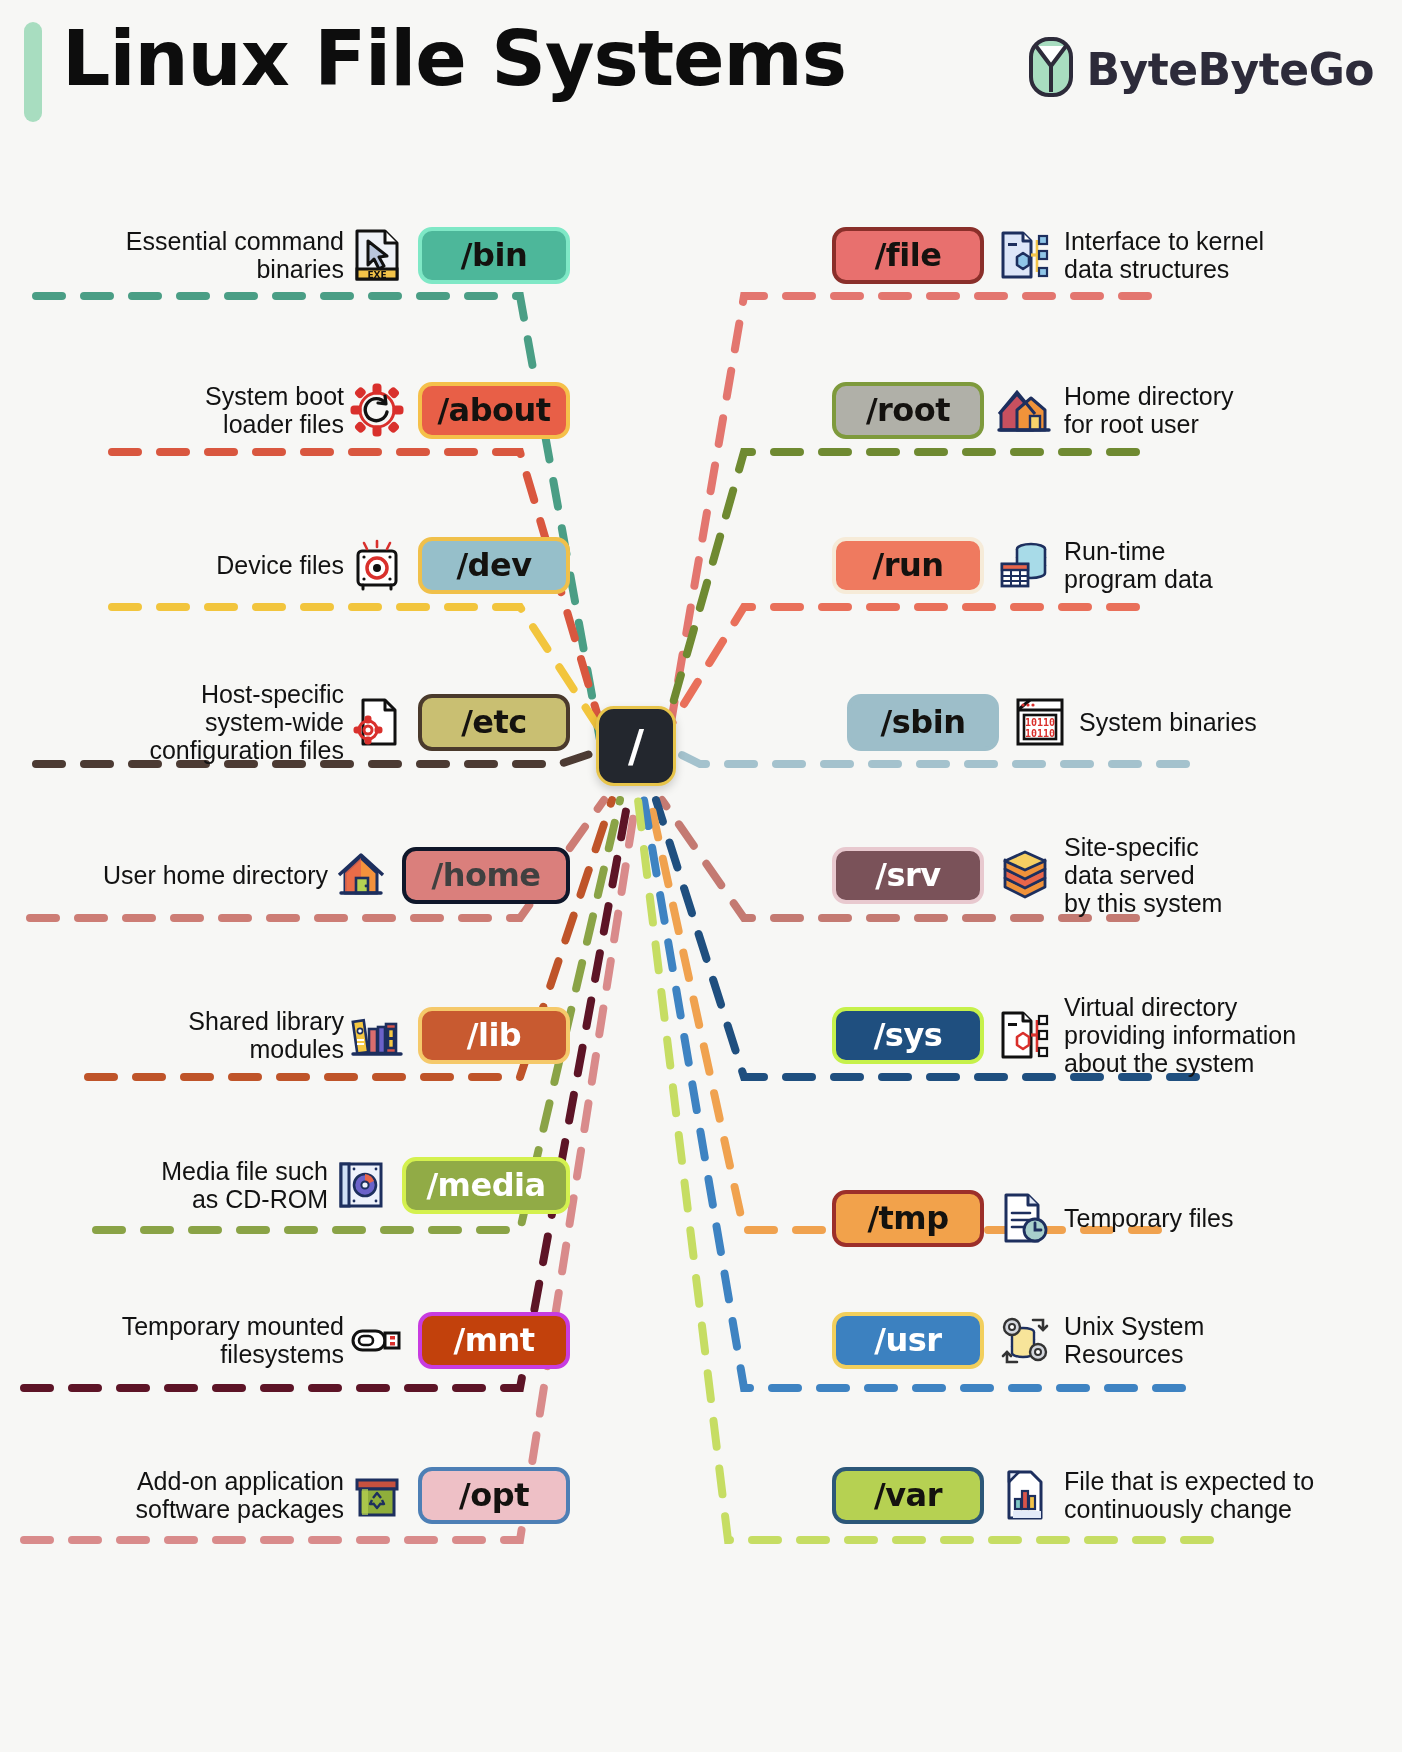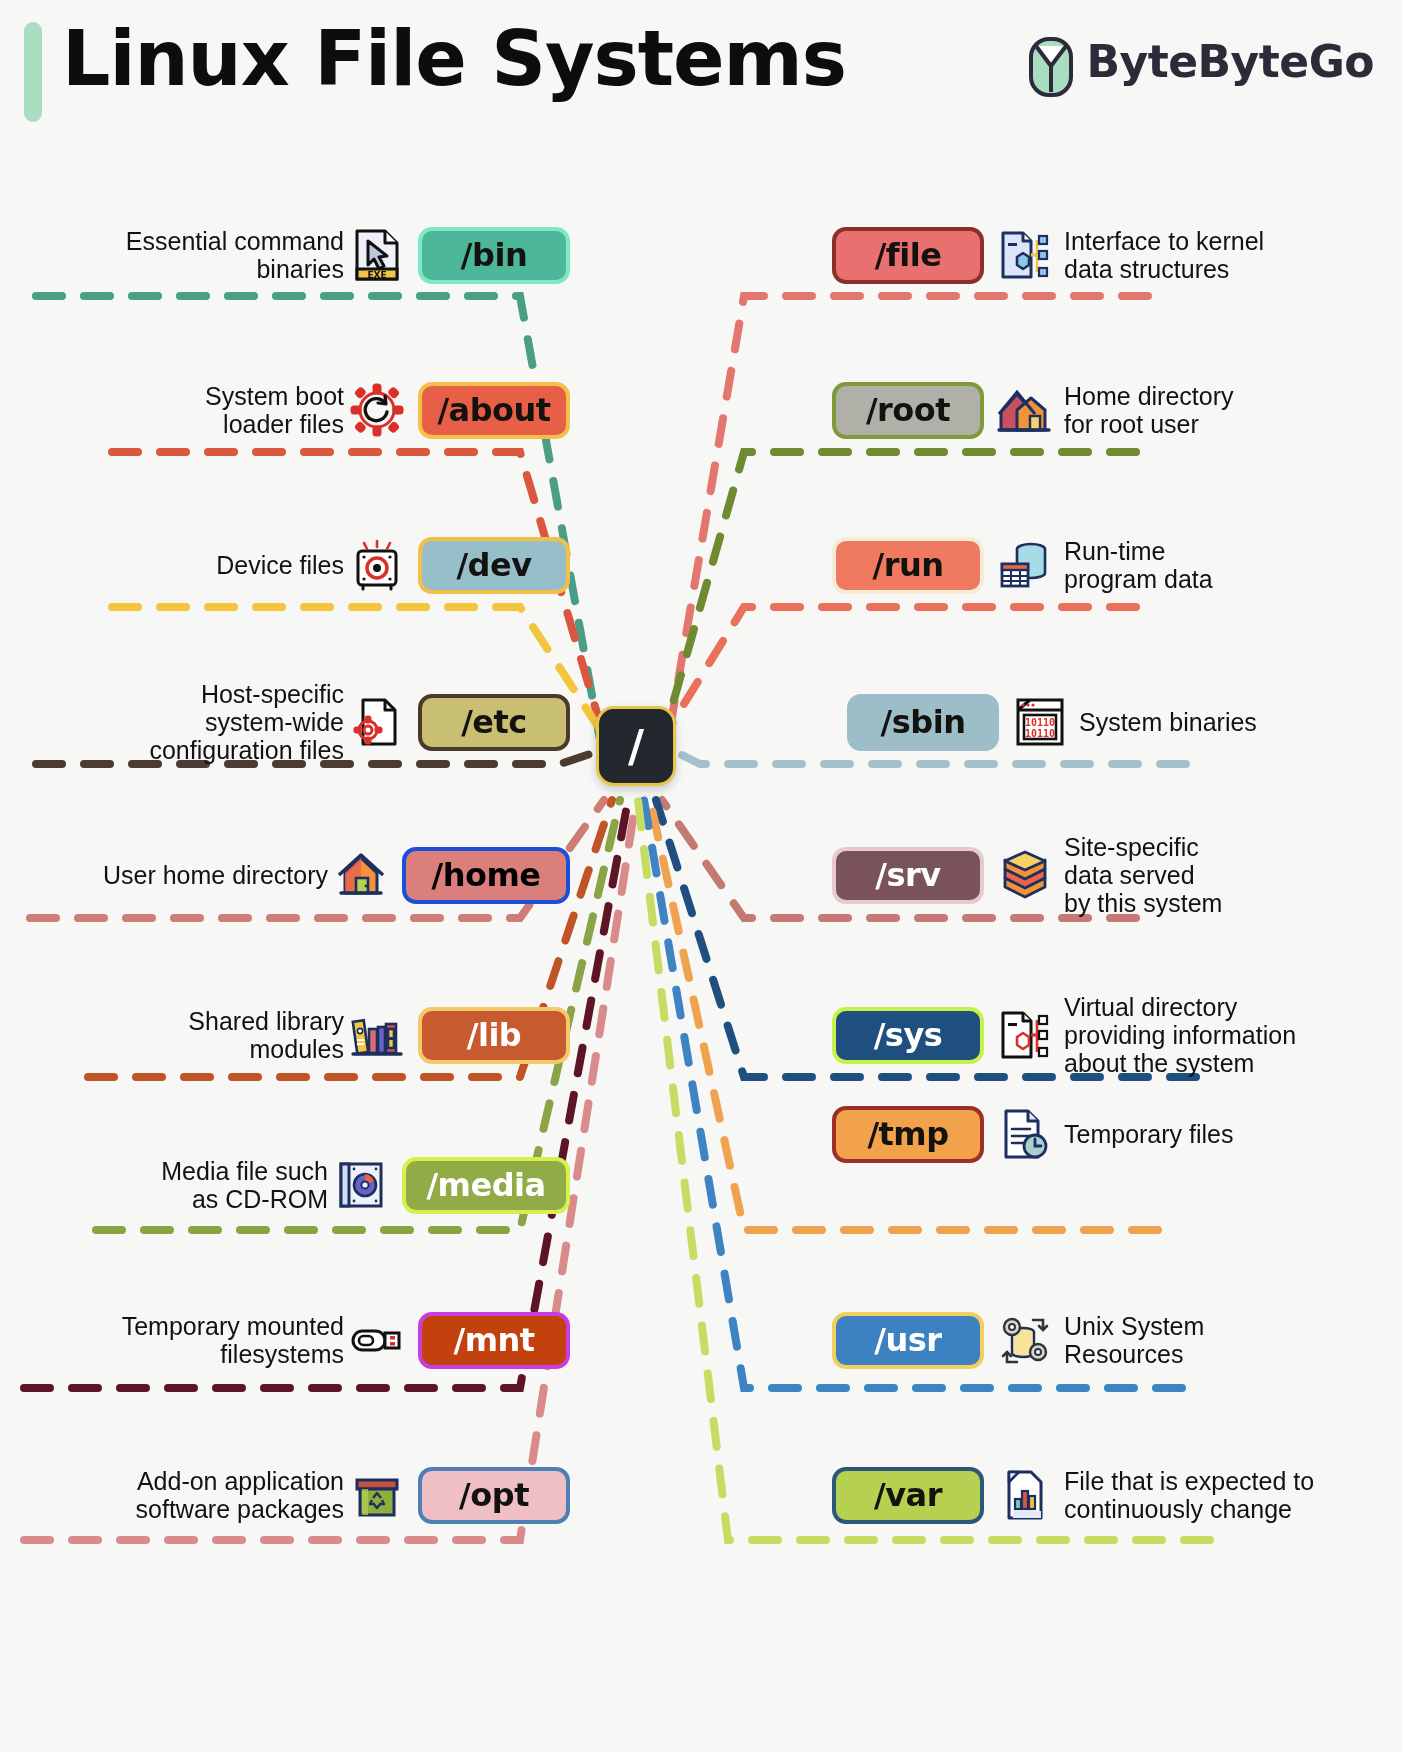--- a/index.html
+++ b/index.html
@@ -16,21 +16,21 @@
   #title-accent {
     position: absolute; left: 24px; top: 22px; width: 18px; height: 100px;
     background: #a8ddc0; border-radius: 10px;
   }
   #page-title {
     position: absolute; left: 62px; top: 14px;
     font-size: 76px; font-weight: 700; letter-spacing: -1px;
     color: #0d0d0d; font-family: "DejaVu Sans", sans-serif;
     white-space: nowrap;
   }
-  #brand { position: absolute; right: 28px; top: 36px; display: flex; gap: 12px; }
+  #brand { position: absolute; right: 28px; top: 36px; display: flex; align-items: center; gap: 12px; }
   #brand-name {
     font-size: 44px; font-weight: 700; color: #2d2b3a;
     font-family: "DejaVu Sans", sans-serif; letter-spacing: -0.5px;
   }
 
   
   #wires { position: absolute; left: 0; top: 0; width: 1402px; height: 1752px; }
 
   
   #root-node {
@@ -83,21 +83,21 @@
   #r-media { top: 1145px; }
   #r-mnt   { top: 1300px; }
   #r-opt   { top: 1455px; }
 
   #r-proc  { top: 215px; }
   #r-root  { top: 370px; }
   #r-run   { top: 525px; }
   #r-sbin  { top: 682px; padding-left: 15px; }
   #r-srv   { top: 835px; }
   #r-sys   { top: 995px; }
-  #r-tmp   { top: 1094px; }
+  #r-tmp   { top: 1178px; }
   #r-usr   { top: 1300px; }
   #r-var   { top: 1455px; }
 
   .row { height: 80px; }
   .row > * { flex: none; }
   .row.left  { flex-direction: row; }
   .row.right { flex-direction: row; }
 
   svg.ico { width: 56px; height: 56px; display: block; }
 </style>
@@ -238,21 +238,21 @@
     <div class="icon-slot">
       <svg class="ico" viewBox="0 0 56 56">
         <path d="M12 26 L28 11 L44 26 V46 H12 Z" fill="#f4923c" stroke="#1d2f5e" stroke-width="3" stroke-linejoin="round"></path>
         <path d="M12 26 L28 11 V46 H12 Z" fill="#e8654a" opacity="0.85"></path>
         <path d="M6 28 L28 8 L50 28" fill="none" stroke="#1d2f5e" stroke-width="3.4" stroke-linejoin="round"></path>
         <rect x="23" y="31" width="12" height="15" fill="#b6d152" stroke="#1d2f5e" stroke-width="2.6"></rect>
         <circle cx="33" cy="39" r="1.4" fill="#1d2f5e"></circle>
         <path d="M8 46 H48" stroke="#1d2f5e" stroke-width="3.4" stroke-linecap="round"></path>
       </svg>
     </div>
-    <div class="pill wide" style="background:#da7f7c;border:4px solid #1d4ed8;color:#000000;">/home</div>
+    <div class="pill wide" style="background:#da7f7c;border:4px solid #0f172a;color:#404040;">/home</div>
   </div>
 
   <div class="row left" id="r-lib">
     <div class="desc">Shared library
 modules</div>
     <div class="icon-slot">
       <svg class="ico" viewBox="0 0 56 56">
         <g stroke="#1d2f5e" stroke-width="2.6">
           <rect x="6" y="14" width="11" height="32" fill="#f5c842" transform="rotate(-8 11 30)"></rect>
           <rect x="20" y="22" width="8" height="24" fill="#da6d6d"></rect>

